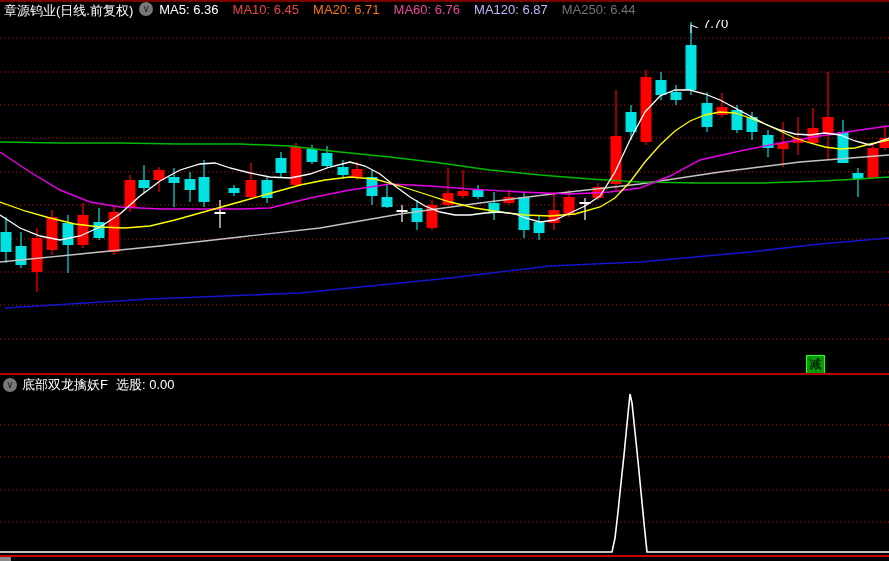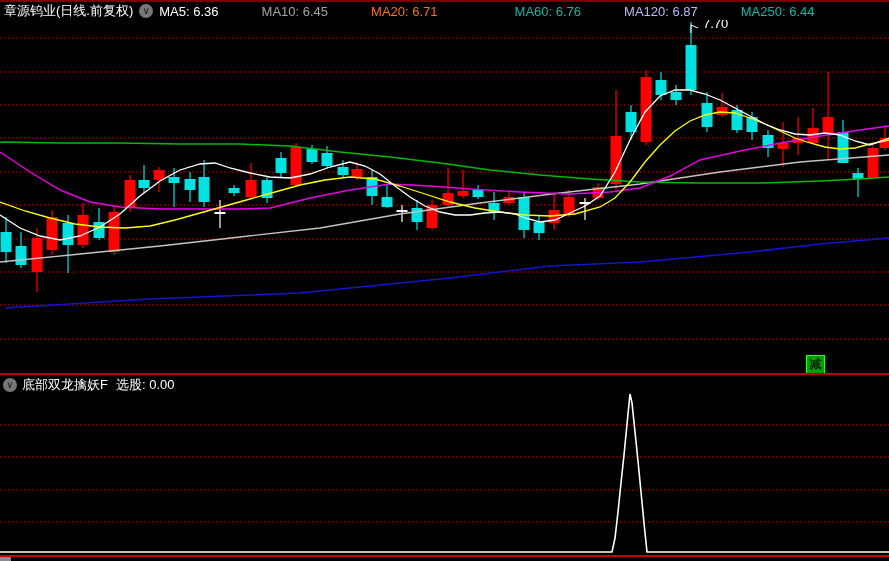--- a/index.html
+++ b/index.html
@@ -3,28 +3,28 @@
 <meta charset="utf-8">
 <style>
   html,body{margin:0;padding:0;background:#111;}
   #app{
     position:relative;width:889px;height:561px;background:#000;overflow:hidden;
     font-family:"Liberation Sans","DejaVu Sans",sans-serif;
   }
   #top-border{position:absolute;left:0;top:0;width:889px;height:2px;background:#7a0000;}
   #title-bar{
     position:absolute;left:0;top:2px;width:889px;height:18px;
-    display:flex;align-items:center;font-size:13px;white-space:nowrap;
+    display:flex;align-items:flex-start;font-size:13px;white-space:nowrap;
   }
   #title-bar .title{color:#fff;margin-left:4px;}
   .chev{
     width:14px;height:14px;border-radius:50%;background:#777;color:#222;
     font-size:10px;line-height:14px;text-align:center;margin:0 6px;flex:0 0 auto;
   }
-  #ma-legend{display:flex;gap:29px;}
+  #ma-legend{display:flex;}
   #ma-legend .ma-item{margin-right:14px;}
   #main-chart{position:absolute;left:0;top:20px;}
   #divider{position:absolute;left:0;top:373px;width:889px;height:2px;background:#b00000;}
   #reduce-badge{
     position:absolute;left:806px;top:355px;width:17px;height:17px;
     background:#0a9a0a;border:1px solid #2f2;color:#002a00;font-size:12px;
     line-height:17px;text-align:center;font-weight:bold;
   }
   #panel2-header{
     position:absolute;left:0;top:377px;width:889px;height:15px;
@@ -41,25 +41,25 @@
 <body>
 
 <div id="app">
   <div id="top-border"></div>
 
   <div id="title-bar">
     <span class="title">章源钨业(日线.前复权)</span>
     <span class="chev">∨</span>
     <span id="ma-legend">
         <span class="ma-item" style="color: rgb(255, 255, 255);">MA5: 6.36</span>
-        <span class="ma-item" style="color: #a3a3a3;">MA10: 6.45</span>
+        <span class="ma-item" style="color: #ef4444;">MA10: 6.45</span>
         <span class="ma-item" style="color: #f97316;">MA20: 6.71</span>
-        <span class="ma-item" style="color: #14b8a6; margin-left: 34px;">MA60: 6.76</span>
+        <span class="ma-item" style="color: #ec4899;">MA60: 6.76</span>
         <span class="ma-item" style="color: #c4b5fd;">MA120: 6.87</span>
-        <span class="ma-item" style="color: #14b8a6;">MA250: 6.44</span>
+        <span class="ma-item" style="color: #737373;">MA250: 6.44</span>
       </span>
   </div>
 
   <svg id="main-chart" width="889" height="354">
       <line x1="0" y1="18" x2="889" y2="18" stroke="#dd0000" stroke-width="1" stroke-dasharray="1 3"></line>
       <line x1="0" y1="52" x2="889" y2="52" stroke="#dd0000" stroke-width="1" stroke-dasharray="1 3"></line>
       <line x1="0" y1="85" x2="889" y2="85" stroke="#dd0000" stroke-width="1" stroke-dasharray="1 3"></line>
       <line x1="0" y1="118" x2="889" y2="118" stroke="#dd0000" stroke-width="1" stroke-dasharray="1 3"></line>
       <line x1="0" y1="152" x2="889" y2="152" stroke="#dd0000" stroke-width="1" stroke-dasharray="1 3"></line>
       <line x1="0" y1="185" x2="889" y2="185" stroke="#dd0000" stroke-width="1" stroke-dasharray="1 3"></line>

